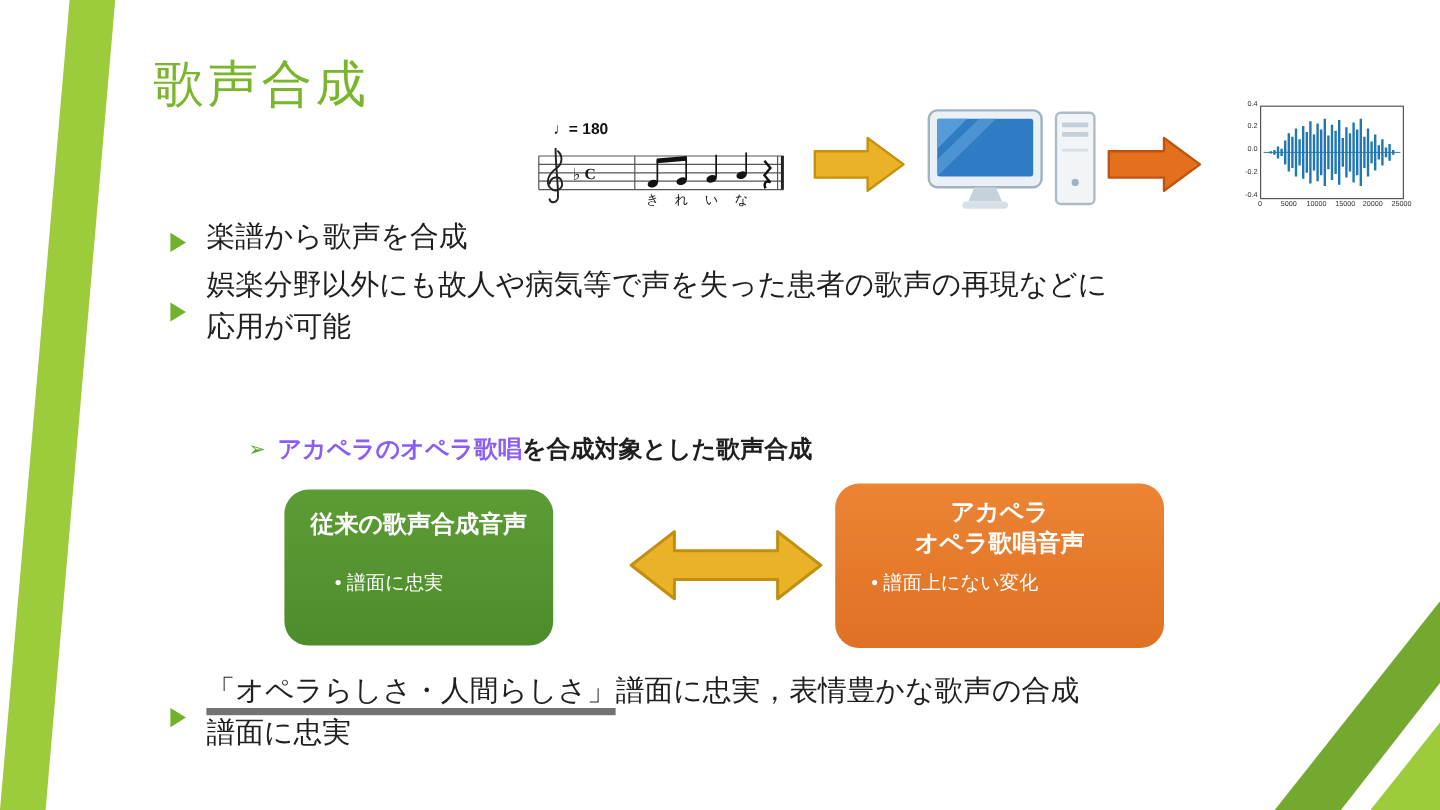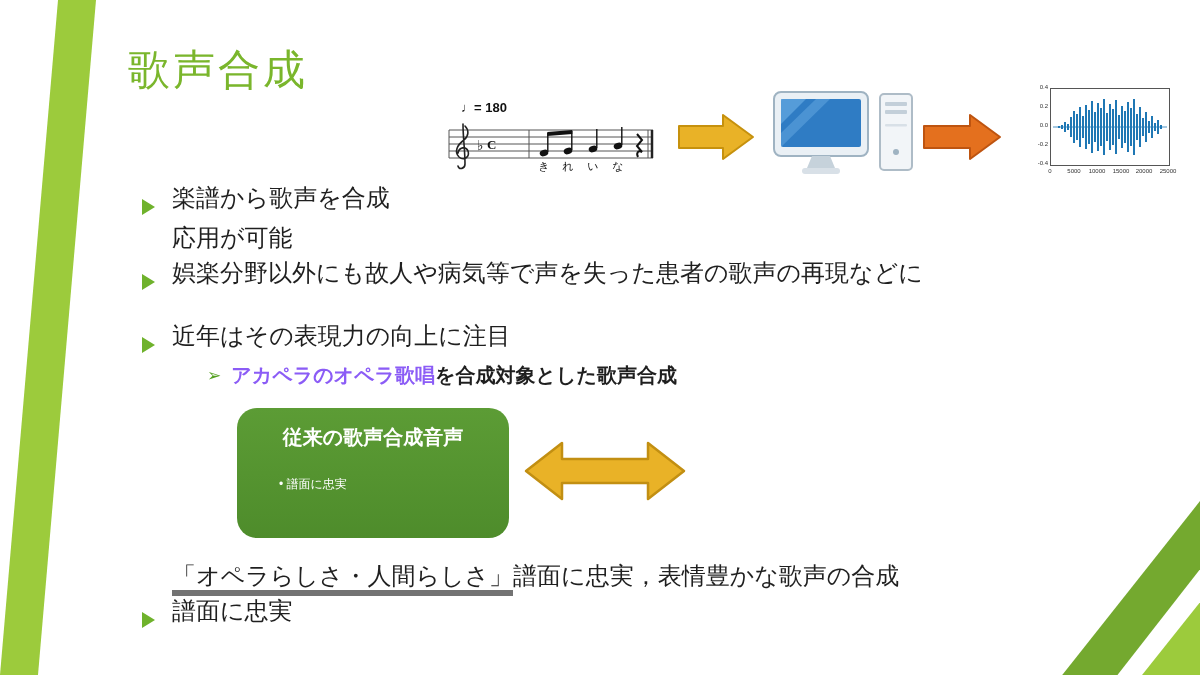--- a/index.html
+++ b/index.html
@@ -31,36 +31,36 @@
   .score svg{position:absolute;left:0;top:20px;}
   .flow-arrow{position:absolute;}
   .arrow1{left:677px;top:112px;}
   .arrow2{left:922px;top:112px;}
   .computer{position:absolute;left:772px;top:90px;}
   .waveplot{position:absolute;left:1026px;top:82px;width:156px;height:106px;}
   .waveplot .frame{position:absolute;left:24px;top:6px;width:118px;height:76px;border:1px solid #555;background:#fff;}
   .waveplot .ytick{position:absolute;width:20px;text-align:right;font-size:6px;color:#333;left:2px;}
   .waveplot .xtick{position:absolute;width:26px;text-align:center;font-size:6px;color:#333;top:86px;}
   
-  .bullet{position:absolute;left:142px;display:flex;align-items:flex-end;}
+  .bullet{position:absolute;left:142px;display:flex;align-items:center;}
   .tri{
     width:0;height:0;border-left:13px solid #6FB22C;
     border-top:8px solid transparent;border-bottom:8px solid transparent;
     margin-top:9px;flex:0 0 auto;
   }
   .btext{font-size:24px;line-height:35px;margin-left:17px;color:#1f1f1f;}
   .subbullet{position:absolute;left:207px;top:362px;display:flex;align-items:flex-start;}
   .submark{color:#54A021;font-size:17px;font-weight:700;margin-top:3px;}
   .subtext{font-size:20px;font-weight:700;margin-left:10px;line-height:27px;}
   .red{color:#8b5cf6;}
   
   .cmpbox{position:absolute;border-radius:20px;color:#fff;text-align:center;}
   .cmpbox .cmptitle{font-weight:700;font-size:20px;line-height:26px;}
-  .cmpbox .cmpitem{font-size:12px;text-align:left;padding-left:42px;}
-  .box-green{left:237px;top:408px;width:272px;height:130px;background:linear-gradient(#5C9C35,#4E8C2B);}
+  .cmpbox .cmpitem{font-size:16px;text-align:left;padding-left:42px;}
+  .box-green{left:237px;top:408px;width:224px;height:130px;background:linear-gradient(#5C9C35,#4E8C2B);}
   .box-green .cmptitle{margin-top:16px;}
   .box-green .cmpitem{margin-top:26px;}
   .box-orange{left:696px;top:403px;width:274px;height:137px;background:linear-gradient(#EC8434,#DF7124);}
   .box-orange .cmptitle{margin-top:11px;}
   .box-orange .cmpitem{margin-top:10px;padding-left:30px;}
   .dblarrow{position:absolute;left:522px;top:437px;}
   
   .closing{top:558px;}
   .uline{border-bottom:6px solid #737373;padding-bottom:1px;}
 </style>
@@ -156,48 +156,53 @@
   </div>
 
   <div class="bullet" style="top:180px">
     <span class="tri"></span>
     <span class="btext">楽譜から歌声を合成</span>
   </div>
 
   <div class="bullet" style="top:220px">
     <span class="tri"></span>
     <span class="btext">
+      <div>娯楽分野以外にも故人や病気等で声を失った患者の歌声の再現などに</div>
       <div>応用が可能</div>
-      <div>娯楽分野以外にも故人や病気等で声を失った患者の歌声の再現などに</div>
     </span>
   </div>
 
-  <div class="bullet" style="top:318px">
-    <span class="tri"></span>
-    <span class="btext">近年はその表現力の向上に注目</span>
-  </div>
 
   <div class="subbullet">
     <span class="submark">➢</span>
     <span class="subtext">
       <span class="red">アカペラのオペラ歌唱</span><span>を合成対象とした歌声合成</span>
     </span>
   </div>
 
   <div class="cmpbox box-green">
     <div class="cmptitle">従来の歌声合成音声</div>
     <div class="cmpitem">
       <span>•</span><span> 譜面に忠実</span>
     </div>
   </div>
 
   <svg class="dblarrow" width="166" height="68" viewBox="0 0 166 68">
     <polygon points="4,34 40,6 40,22 126,22 126,6 162,34 126,62 126,46 40,46 40,62" fill="#E9B227" stroke="#C28F12" stroke-width="2.5" stroke-linejoin="round"></polygon>
   </svg>
 
+  <div class="cmpbox box-orange">
+    <div class="cmptitle">
+      <div>アカペラ</div>
+      <div>オペラ歌唱音声</div>
+    </div>
+    <div class="cmpitem">
+      <span>•</span><span> 譜面上にない変化</span>
+    </div>
+  </div>
 
   <div class="bullet closing">
     <span class="tri"></span>
     <span class="btext">
       <div>
         <span class="uline">「オペラらしさ・人間らしさ」</span><span>譜面に忠実，表情豊かな歌声の合成</span>
       </div>
       <div>譜面に忠実</div>
     </span>
   </div>

